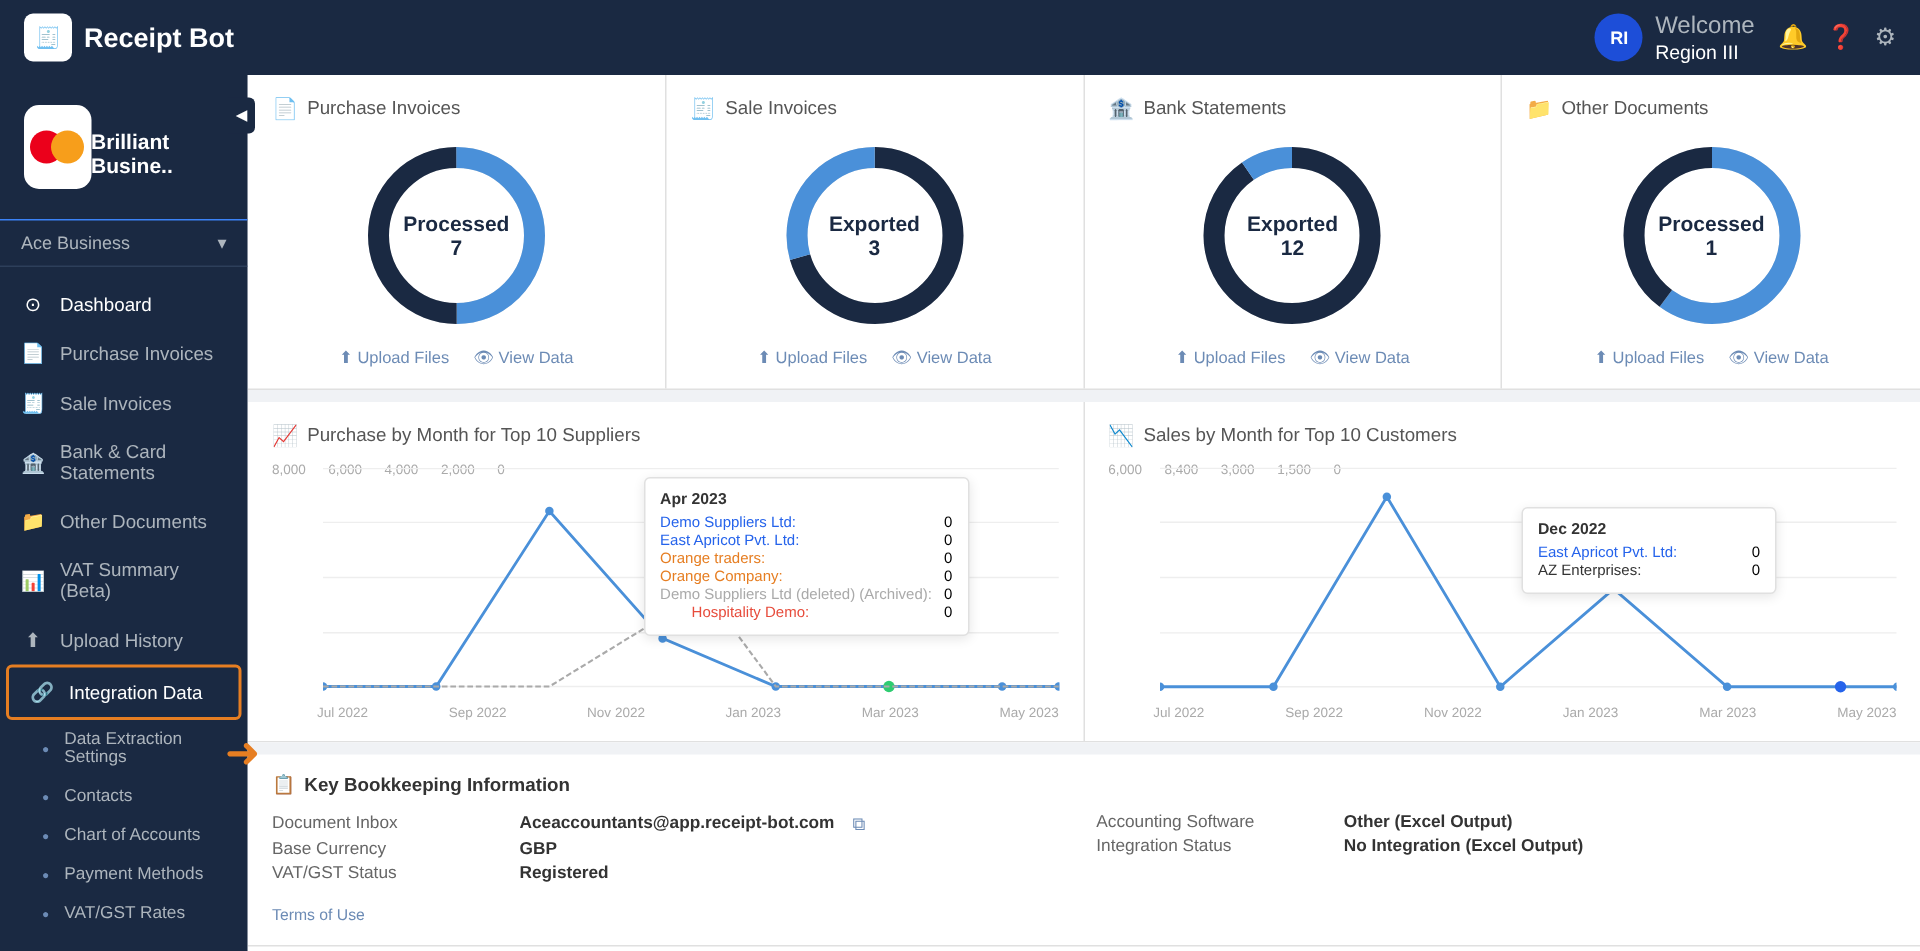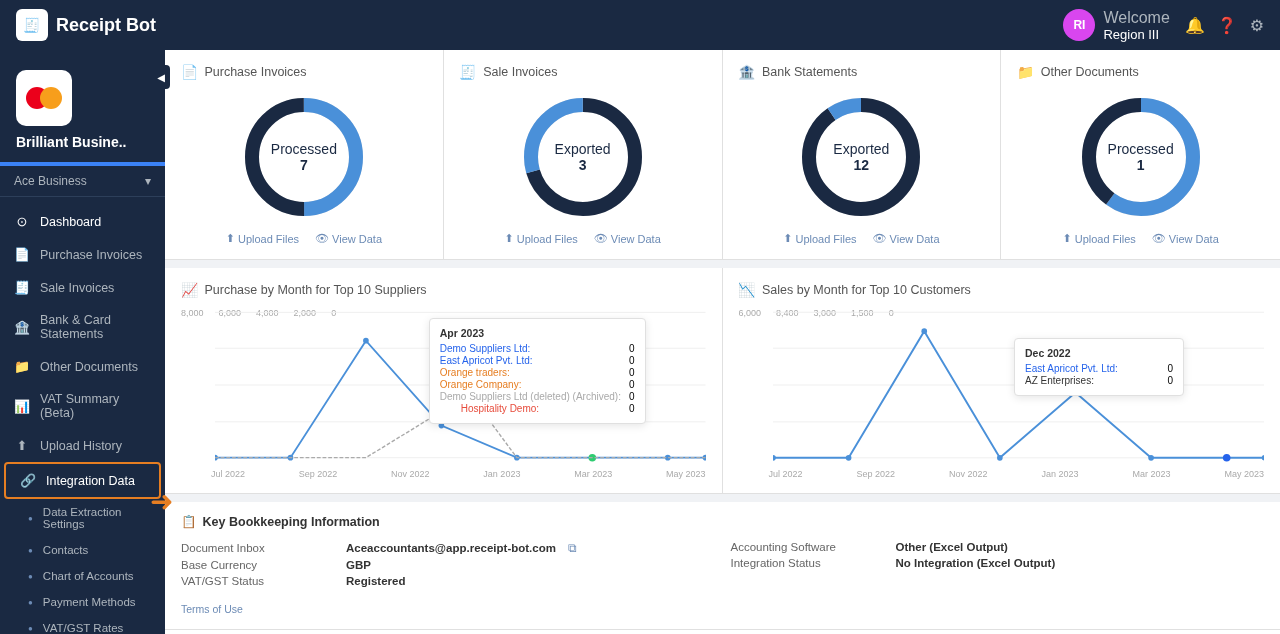--- a/index.html
+++ b/index.html
@@ -35,21 +35,21 @@
     }
     .header-right {
       display: flex;
       align-items: center;
       gap: 16px;
       color: white;
     }
     .header-avatar {
       width: 32px;
       height: 32px;
-      background: #d946ef;
+      background: #1d4ed8;
       border-radius: 50%;
       display: flex;
       align-items: center;
       justify-content: center;
       font-size: 12px;
       font-weight: bold;
       color: white;
     }
     .header-welcome { font-size: 16px; color: #adb5bd; }
     .header-username { font-size: 13px; color: white; font-weight: 500; }
@@ -86,22 +86,23 @@
       cursor: pointer;
       display: flex;
       align-items: center;
       justify-content: center;
       font-size: 10px;
       z-index: 10;
     }
     .sidebar-brand {
       padding: 20px 16px 12px;
       display: flex;
-      flex-direction: column;
-      border-bottom: 4px solid #3b82f6;
+      flex-direction: row;
+      align-items: center;
+      border-bottom: 1px solid #3b82f6;
     }
     .brand-logo {
       width: 56px;
       height: 56px;
       background: white;
       border-radius: 10px;
       display: flex;
       align-items: center;
       justify-content: center;
       margin-bottom: 8px;
@@ -223,21 +224,21 @@
       margin: 4px 0;
     }
     .donut-svg { width: 130px; height: 130px; }
     .donut-text {
       position: absolute;
       top: 50%;
       left: 50%;
       transform: translate(-50%, -50%);
       text-align: center;
     }
-    .donut-label { font-size: 14px; font-weight: 400; color: #1a2942; }
+    .donut-label { font-size: 14px; font-weight: 700; color: #1a2942; }
     .donut-value { font-size: 14px; font-weight: 700; color: #1a2942; }
 
     .card-actions {
       display: flex;
       gap: 16px;
       margin-top: 6px;
       font-size: 11px;
       color: #6c8bb5;
     }
     .card-action {

